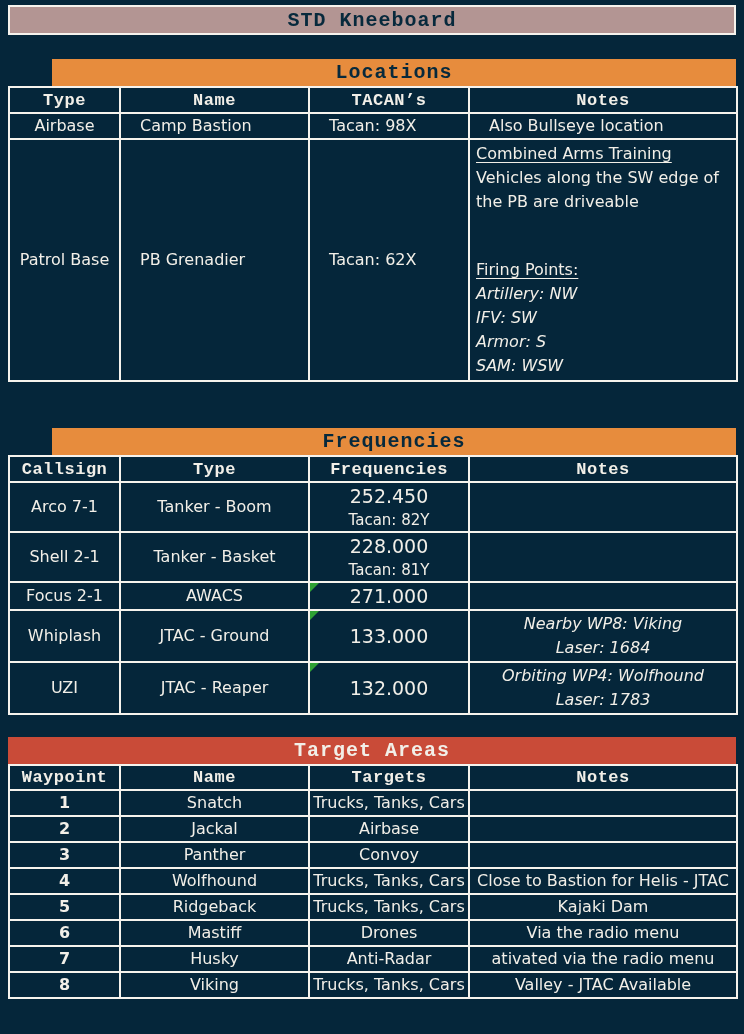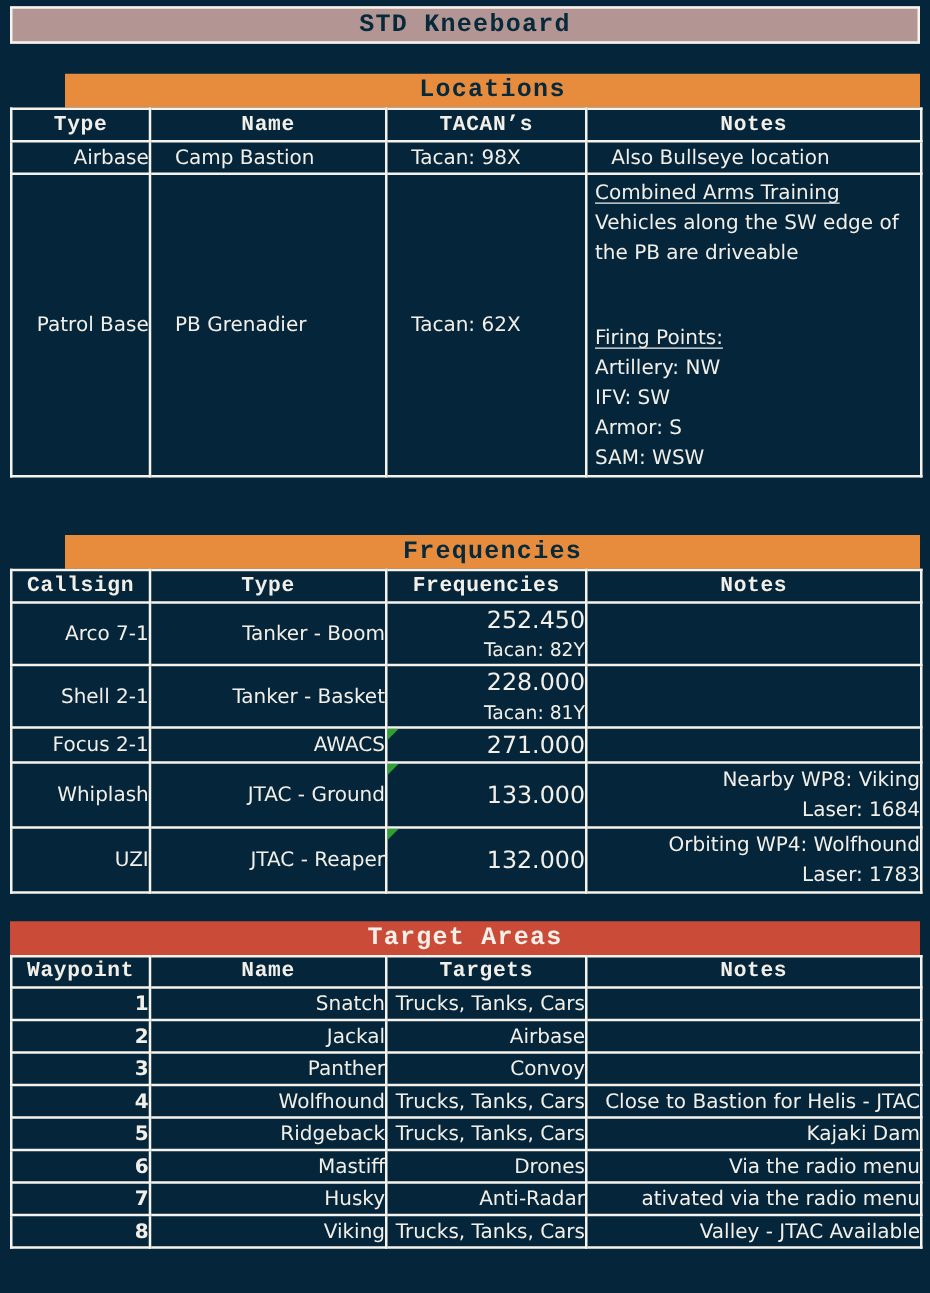--- a/index.html
+++ b/index.html
@@ -31,24 +31,24 @@
   .band.orange{background:var(--orange);color:var(--navy-text);margin-left:44px;}
   .band.red{background:var(--red);color:var(--text-white);}
   table.grid{border-collapse:collapse;table-layout:fixed;width:728px;}
   table.grid th,table.grid td{border:2px solid var(--white);overflow:hidden;}
   table.grid th{
     font-family:"Liberation Mono",monospace;font-weight:bold;font-size:17px;
     letter-spacing:.5px;color:var(--text-white);text-align:center;margin-top:47px;
   }
   table.grid td{
     font-family:"DejaVu Sans",sans-serif;font-size:16px;color:var(--text-white);
-    text-align:right;vertical-align:middle;line-height:24px;
+    text-align:center;vertical-align:middle;line-height:24px;
   }
   .left{text-align:left !important;padding-left:19px;}
-  .pre{white-space:pre-line;}
+  .pre{white-space:pre-line;font-style:italic;}
   .mono{font-family:"Liberation Mono",monospace;font-weight:bold;font-size:17px;}
   .h26{height:26px}.h24{height:24px}.h240{height:240px}
   .h50{height:50px}.h52{height:52px}.h25{height:25px}
   .freq-cell{position:relative;}
   .freq-main{display:block;font-size:19px;line-height:26px;}
   .freq-sub{display:block;font-size:15px;line-height:22px;}
   .marker{
     position:absolute;top:0;left:0;width:0;height:0;
     border-top:9px solid var(--green);border-right:9px solid transparent;
   }

